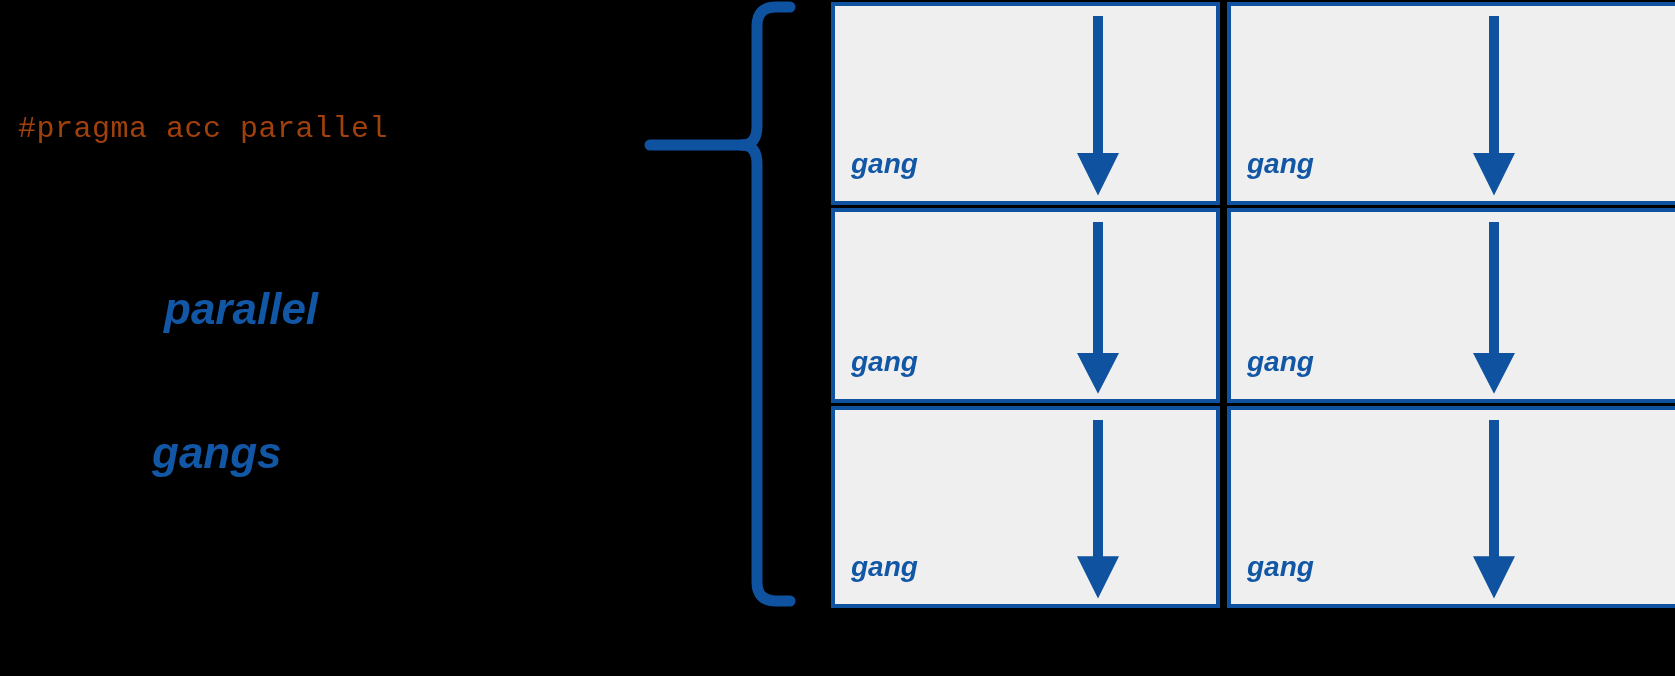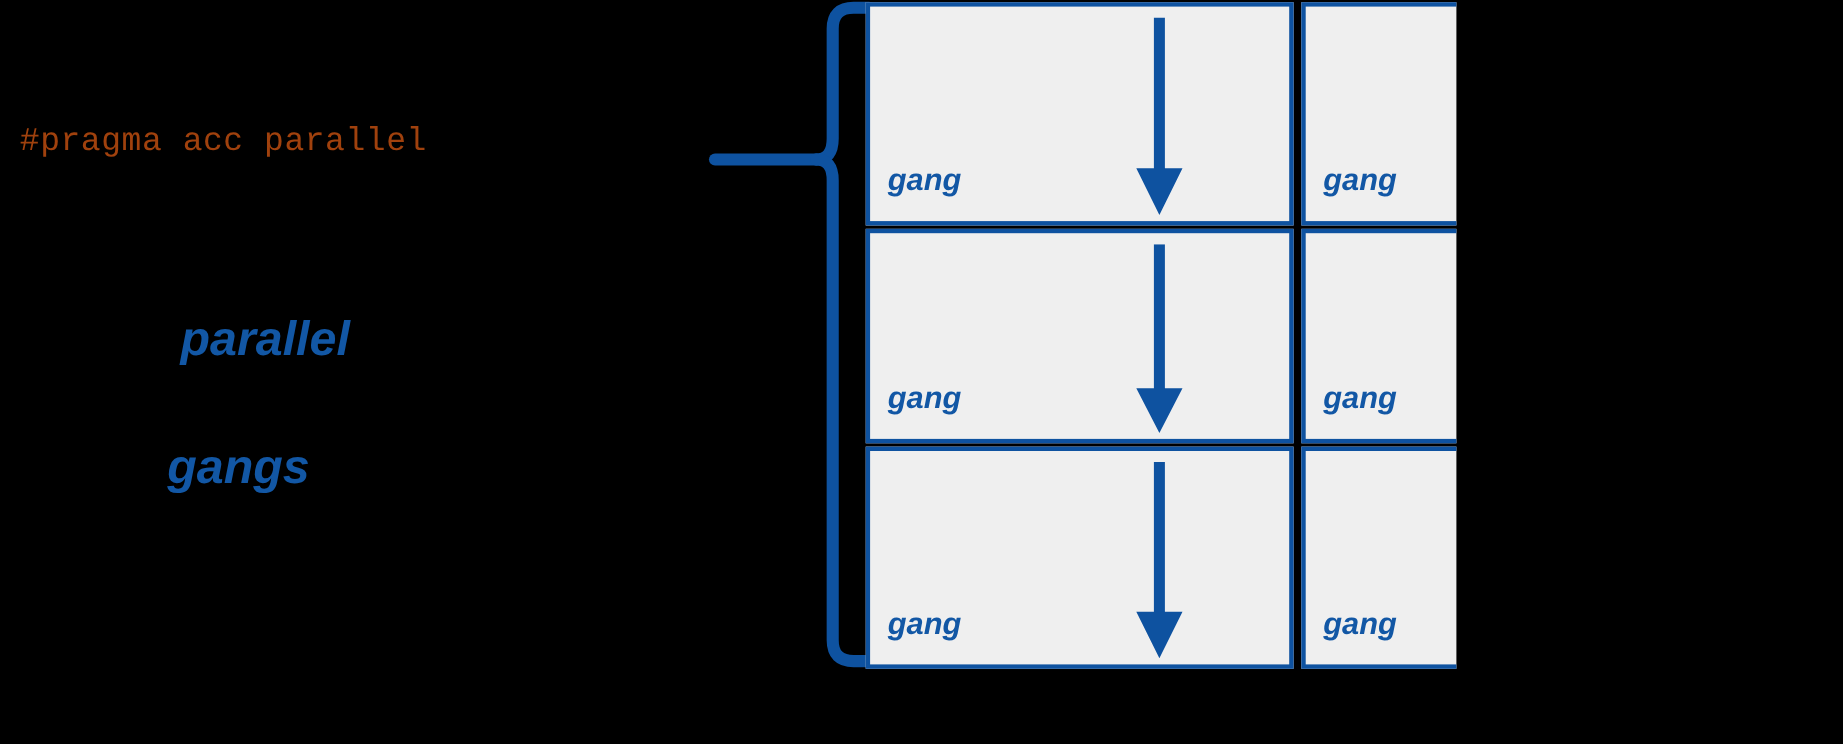--- a/index.html
+++ b/index.html
@@ -3,21 +3,21 @@
 <meta charset="utf-8">
 <title>OpenACC gangs diagram</title>
 <style>
   html, body {
     margin: 0;
     padding: 0;
     background: #000000;
   }
   #stage {
     position: relative;
-    width: 1324px;
+    width: 1675px;
     height: 676px;
     background: #000000;
     overflow: hidden;
     font-family: "Liberation Sans", sans-serif;
   }
 
   
   .pragma-text {
     position: absolute;
     left: 18px;
@@ -33,21 +33,21 @@
     position: absolute;
     font-family: "Liberation Sans", sans-serif;
     font-weight: bold;
     font-style: italic;
     font-size: 44px;
     color: #1257A5;
     white-space: pre;
     line-height: 50px;
   }
   .word-parallel { left: 164px; top: 272px; margin-top: 12px; }
-  .word-gangs    { left: 152px; top: 400px; }
+  .word-gangs    { left: 152px; top: 428px; }
 
   
   .brace-layer {
     position: absolute;
     left: 0;
     top: 0;
     width: 1675px;
     height: 676px;
     pointer-events: none;
   }
@@ -58,20 +58,21 @@
     left: 787px;
     top: 0px;
     width: 888px;
     height: 676px;
   }
   .gang-box {
     position: absolute;
     background: #EFEFEF;
     border: 4px solid #0E52A0;
     box-sizing: border-box;
+    margin-left: 44px;
   }
   .gang-label {
     position: absolute;
     left: 16px;
     bottom: 22px;
     font-family: "Liberation Sans", sans-serif;
     font-weight: bold;
     font-style: italic;
     font-size: 28px;
     color: #1257A5;

